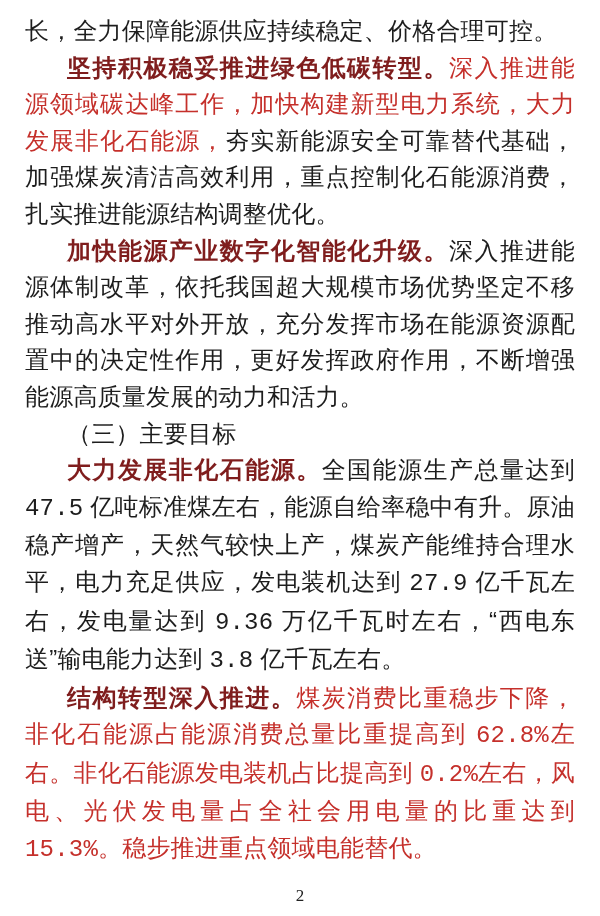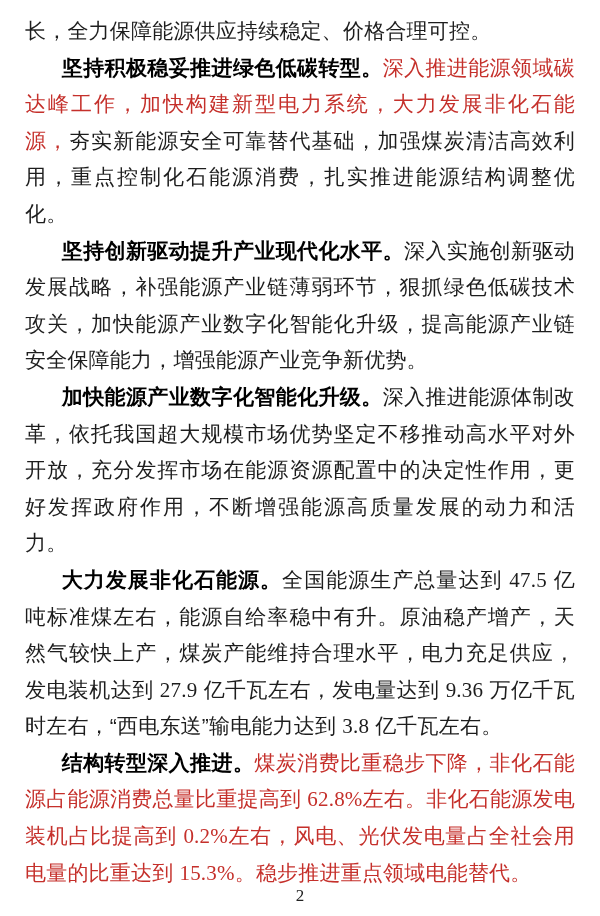--- a/index.html
+++ b/index.html
@@ -14,57 +14,57 @@
     position: relative;
     overflow: hidden;
     font-family: "Liberation Sans", "DejaVu Sans", sans-serif;
     box-sizing: border-box;
   }
   .content {
     padding: 13px 25px 0 25px;
   }
   .content p {
     margin: 0;
-    font-size: 21px;
+    font-size: 24px;
     line-height: 36.6px;
     color: #1d1d1d;
     text-align: justify;
     text-justify: inter-ideograph;
     letter-spacing: 0.2px;
   }
   .content p.indent {
     text-indent: 1.75em;
   }
   .seg-bold {
     font-weight: 700;
-    color: #000000;
+    color: #7f1d1d;
   }
   .seg-red {
     color: #c5302b;
   }
   .seg-serif {
-    font-family: Liberation Serif, serif;
+    font-family: Liberation Mono, monospace;
   }
   .page-number {
     position: absolute;
     bottom: 10px;
     left: 0;
     right: 0;
     text-align: center;
     font-family: "Liberation Serif", "DejaVu Serif", serif;
     font-size: 17px;
     color: #222222;
   }
 </style>
 </head>
 <body>
 
 <div class="page">
   <main class="content">
       <p><span>长，全力保障能源供应持续稳定、价格合理可控。</span></p>
       <p class="indent"><span class="seg-bold">坚持积极稳妥推进绿色低碳转型。</span><span class="seg-red">深入推进能源领域碳达峰工作，加快构建新型电力系统，大力发展非化石能源，</span><span>夯实新能源安全可靠替代基础，加强煤炭清洁高效利用，重点控制化石能源消费，扎实推进能源结构调整优化。</span></p>
-      <p class="indent"><span class="seg-bold">坚持创新驱动提升产业现代化水平。</span><span>深入实施创新驱动发展战略，补强能源产业链薄弱环节，狠抓绿色低碳技术攻关，加快能源产业数字化智能化升级，提高能源产业链安全保障能力，增强能源产业竞争新优势。</span></p>
       <p class="indent"><span class="seg-bold">加快能源产业数字化智能化升级。</span><span>深入推进能源体制改革，依托我国超大规模市场优势坚定不移推动高水平对外开放，充分发挥市场在能源资源配置中的决定性作用，更好发挥政府作用，不断增强能源高质量发展的动力和活力。</span></p>
+      <p class="indent"><span>（三）主要目标</span></p>
       <p class="indent"><span class="seg-bold">大力发展非化石能源。</span><span>全国能源生产总量达到 </span><span class="seg-serif">47.5</span><span> 亿吨标准煤左右，能源自给率稳中有升。原油稳产增产，天然气较快上产，煤炭产能维持合理水平，电力充足供应，发电装机达到 </span><span class="seg-serif">27.9</span><span> 亿千瓦左右，发电量达到 </span><span class="seg-serif">9.36</span><span> 万亿千瓦时左右，“西电东送”输电能力达到 </span><span class="seg-serif">3.8</span><span> 亿千瓦左右。</span></p>
       <p class="indent"><span class="seg-bold">结构转型深入推进。</span><span class="seg-red">煤炭消费比重稳步下降，非化石能源占能源消费总量比重提高到 </span><span class="seg-red seg-serif">62.8%</span><span class="seg-red">左右。非化石能源发电装机占比提高到 </span><span class="seg-red seg-serif">0.2%</span><span class="seg-red">左右，风电、光伏发电量占全社会用电量的比重达到 </span><span class="seg-red seg-serif">15.3%</span><span class="seg-red">。稳步推进重点领域电能替代。</span></p>
     </main>
   <div class="page-number">2</div>
 </div>
 
 </body></html>

